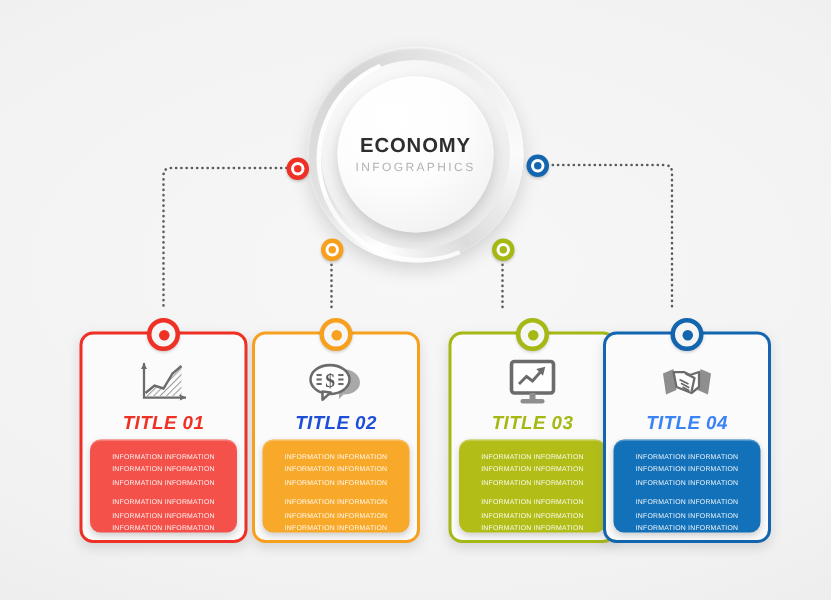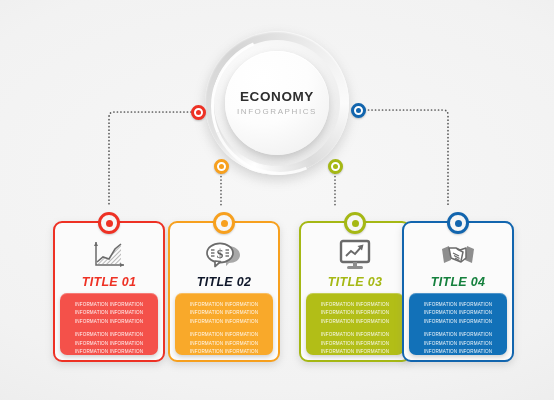--- a/index.html
+++ b/index.html
@@ -265,21 +265,21 @@
         <path d="M9 21 L9 26.5 L14.5 21.6 Z" fill="#ffffff" stroke="#6b6b6b" stroke-width="1.7" stroke-linejoin="round"></path>
         <line x1="5" y1="10" x2="8.5" y2="10" stroke="#6b6b6b" stroke-width="1.4"></line>
         <line x1="5" y1="13" x2="8.5" y2="13" stroke="#6b6b6b" stroke-width="1.4"></line>
         <line x1="5" y1="16" x2="8.5" y2="16" stroke="#6b6b6b" stroke-width="1.4"></line>
         <line x1="19.5" y1="10" x2="23" y2="10" stroke="#6b6b6b" stroke-width="1.4"></line>
         <line x1="19.5" y1="13" x2="23" y2="13" stroke="#6b6b6b" stroke-width="1.4"></line>
         <line x1="19.5" y1="16" x2="23" y2="16" stroke="#6b6b6b" stroke-width="1.4"></line>
         <text x="14" y="18" text-anchor="middle" font-family="Liberation Serif, serif" font-size="13" font-weight="bold" fill="#5c5c5c">$</text>
       </svg>
     </div>
-    <div class="card-title" style="color:#0f172a;">TITLE 02</div>
+    <div class="card-title" style="color:#1d4ed8;">TITLE 02</div>
     <div class="card-panel" style="background:#F9A92A;">
       <div class="panel-block">
         <div>INFORMATION INFORMATION</div>
         <div>INFORMATION INFORMATION</div>
         <div>INFORMATION INFORMATION</div>
       </div>
       <div class="panel-block">
         <div>INFORMATION INFORMATION</div>
         <div>INFORMATION INFORMATION</div>
         <div>INFORMATION INFORMATION</div>
@@ -323,21 +323,21 @@
       <svg width="36" height="28" viewBox="0 0 36 28">
         <path d="M2 8 L9 5 L11 19 L4 22 Z" fill="#8e8e8e"></path>
         <path d="M34 8 L27 5 L25 19 L32 22 Z" fill="#8e8e8e"></path>
         <path d="M9 7 L16 7 L20 9 L26 7 L26 17 L21 21 L16 19 L11 17 Z" fill="#ffffff" stroke="#6b6b6b" stroke-width="1.5" stroke-linejoin="round"></path>
         <path d="M13 12 L19 15" stroke="#6b6b6b" stroke-width="1.3"></path>
         <path d="M14 14.5 L19.5 17.5" stroke="#6b6b6b" stroke-width="1.3"></path>
         <path d="M15 17 L19.5 19.5" stroke="#6b6b6b" stroke-width="1.3"></path>
         <path d="M17 8 L23 11 L21 20" fill="none" stroke="#6b6b6b" stroke-width="1.5" stroke-linejoin="round"></path>
       </svg>
     </div>
-    <div class="card-title" style="color:#15803d;">TITLE 04</div>
+    <div class="card-title" style="color:#3b82f6;">TITLE 04</div>
     <div class="card-panel" style="background:#1271B8;">
       <div class="panel-block">
         <div>INFORMATION INFORMATION</div>
         <div>INFORMATION INFORMATION</div>
         <div>INFORMATION INFORMATION</div>
       </div>
       <div class="panel-block">
         <div>INFORMATION INFORMATION</div>
         <div>INFORMATION INFORMATION</div>
         <div>INFORMATION INFORMATION</div>

